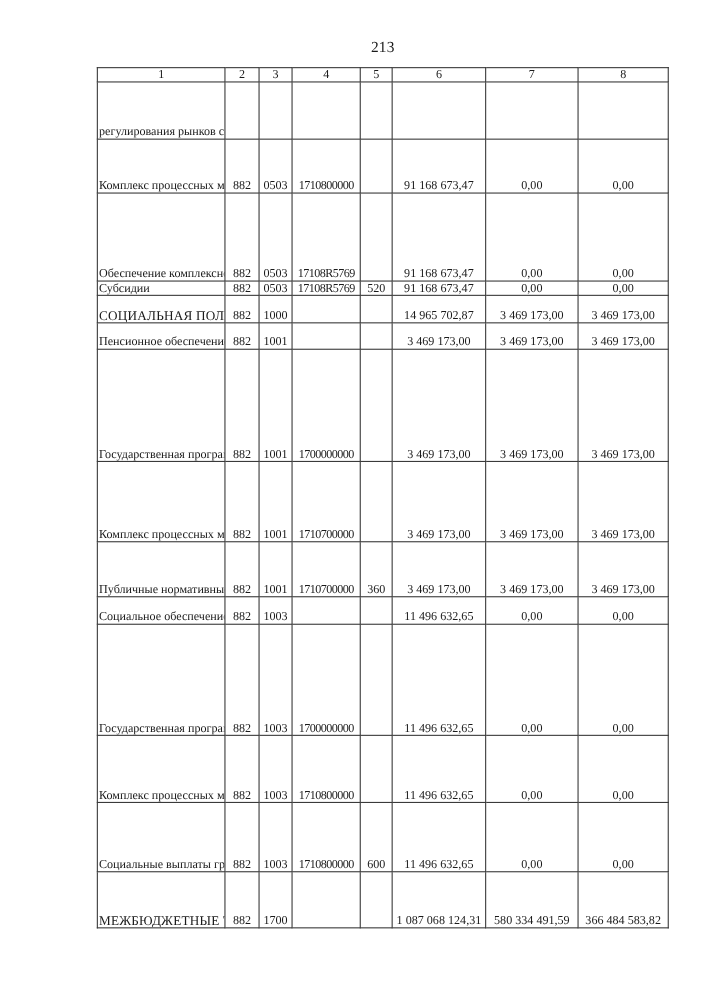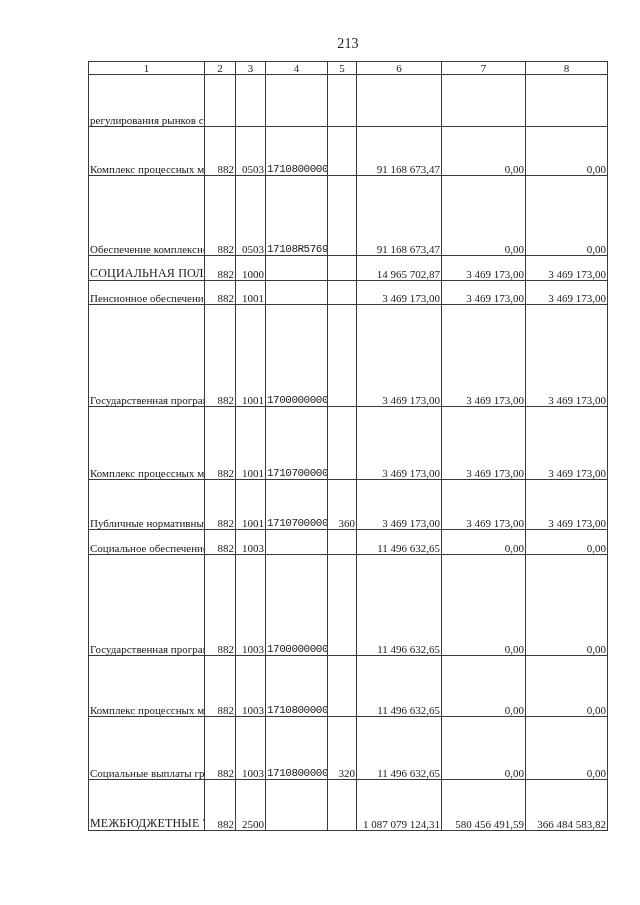--- a/index.html
+++ b/index.html
@@ -6,23 +6,23 @@
   body { width: 640px; height: 905px; position: relative; overflow: hidden;
          font-family: "Liberation Serif", "DejaVu Serif", serif; color: #1a1a1a; }
   .page-number { position: absolute; top: 36px; left: 0; width: 696px; text-align: center;
          font-size: 14px; letter-spacing: 0.2px; }
   table.budget { position: absolute; top: 61px; left: 88px; border-collapse: collapse;
          table-layout: fixed; width: 519px; font-size: 11px; line-height: 12.4px; }
   table.budget td, table.budget th { border: 1px solid #3a3a3a; padding: 0 1px; vertical-align: bottom;
          overflow: hidden; white-space: nowrap; font-weight: normal; }
   table.budget th { text-align: center; height: 12px; line-height: 12px; font-size: 11px; }
   td.c1 { text-align: left; white-space: normal; padding-left: 2px; word-break: normal; }
-  td.c2, td.c3, td.c4, td.c5 { text-align: right; padding-left: 4px; }
-  td.c4 { padding-left: 4px; letter-spacing: -0.5px; font-family: Liberation Mono, monospace; }
-  td.num { text-align: right; padding-right: 1px; }
+  td.c2, td.c3, td.c4, td.c5 { text-align: center; padding-left: 4px; }
+  td.c4 { padding-left: 4px; letter-spacing: -0.5px; }
+  td.num { text-align: center; padding-right: 1px; }
   td.c1 .label { display: block; }
   td.caps .label { font-size: 12px; line-height: 12.6px; letter-spacing: 0.2px; }
   tr.r-h1 { height: 52px; }
   tr.r-h2 { height: 49px; }
   tr.r-h3 { height: 80px; }
   tr.r-h4 { height: 12px; }
   tr.r-h5 { height: 25px; }
   tr.r-h6 { height: 24px; }
   tr.r-h7 { height: 102px; }
   tr.r-h8 { height: 73px; }
@@ -94,20 +94,32 @@
         </td>
     <td class="c2">882</td>
     <td class="c3">0503</td>
     <td class="c4">17108R5769</td>
     <td class="c5"></td>
     <td class="num">91 168 673,47</td>
     <td class="num">0,00</td>
     <td class="num">0,00</td>
   </tr>
 
+  <tr class="r-h4">
+    <td class="c1">
+          <span class="label">Субсидии</span>
+        </td>
+    <td class="c2">882</td>
+    <td class="c3">0503</td>
+    <td class="c4">17108R5769</td>
+    <td class="c5">520</td>
+    <td class="num">91 168 673,47</td>
+    <td class="num">0,00</td>
+    <td class="num">0,00</td>
+  </tr>
 
   <tr class="r-h5">
     <td class="c1 caps">
           <span class="label">СОЦИАЛЬНАЯ ПОЛИТИКА</span>
         </td>
     <td class="c2">882</td>
     <td class="c3">1000</td>
     <td class="c4"></td>
     <td class="c5"></td>
     <td class="num">14 965 702,87</td>
@@ -206,32 +218,32 @@
     <td class="num">0,00</td>
   </tr>
 
   <tr class="r-h13">
     <td class="c1">
           <span class="label">Социальные выплаты гражданам, кроме публичных нормативных социальных выплат</span>
         </td>
     <td class="c2">882</td>
     <td class="c3">1003</td>
     <td class="c4">1710800000</td>
-    <td class="c5">320</td>
+    <td class="c5">600</td>
     <td class="num">11 496 632,65</td>
     <td class="num">0,00</td>
     <td class="num">0,00</td>
   </tr>
 
   <tr class="r-h14">
     <td class="c1 caps">
           <span class="label">МЕЖБЮДЖЕТНЫЕ ТРАНСФЕРТЫ ОБЩЕГО ХАРАКТЕРА</span>
         </td>
     <td class="c2">882</td>
-    <td class="c3">2500</td>
-    <td class="c4"></td>
-    <td class="c5"></td>
-    <td class="num">1 087 079 124,31</td>
-    <td class="num">580 456 491,59</td>
+    <td class="c3">1700</td>
+    <td class="c4"></td>
+    <td class="c5"></td>
+    <td class="num">1 087 068 124,31</td>
+    <td class="num">580 334 491,59</td>
     <td class="num">366 484 583,82</td>
   </tr>
 </tbody>
 </table>
 
 </body></html>

